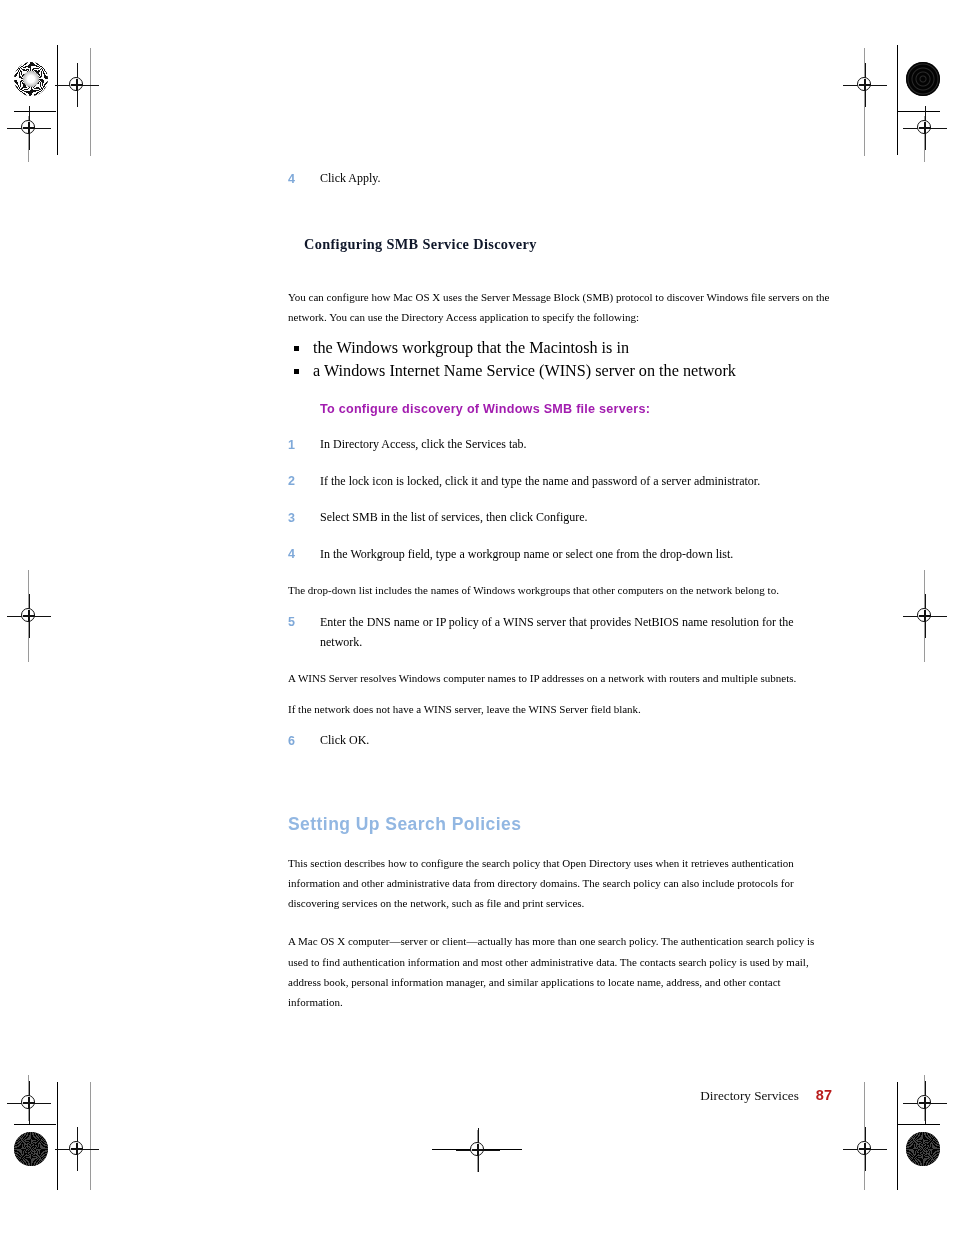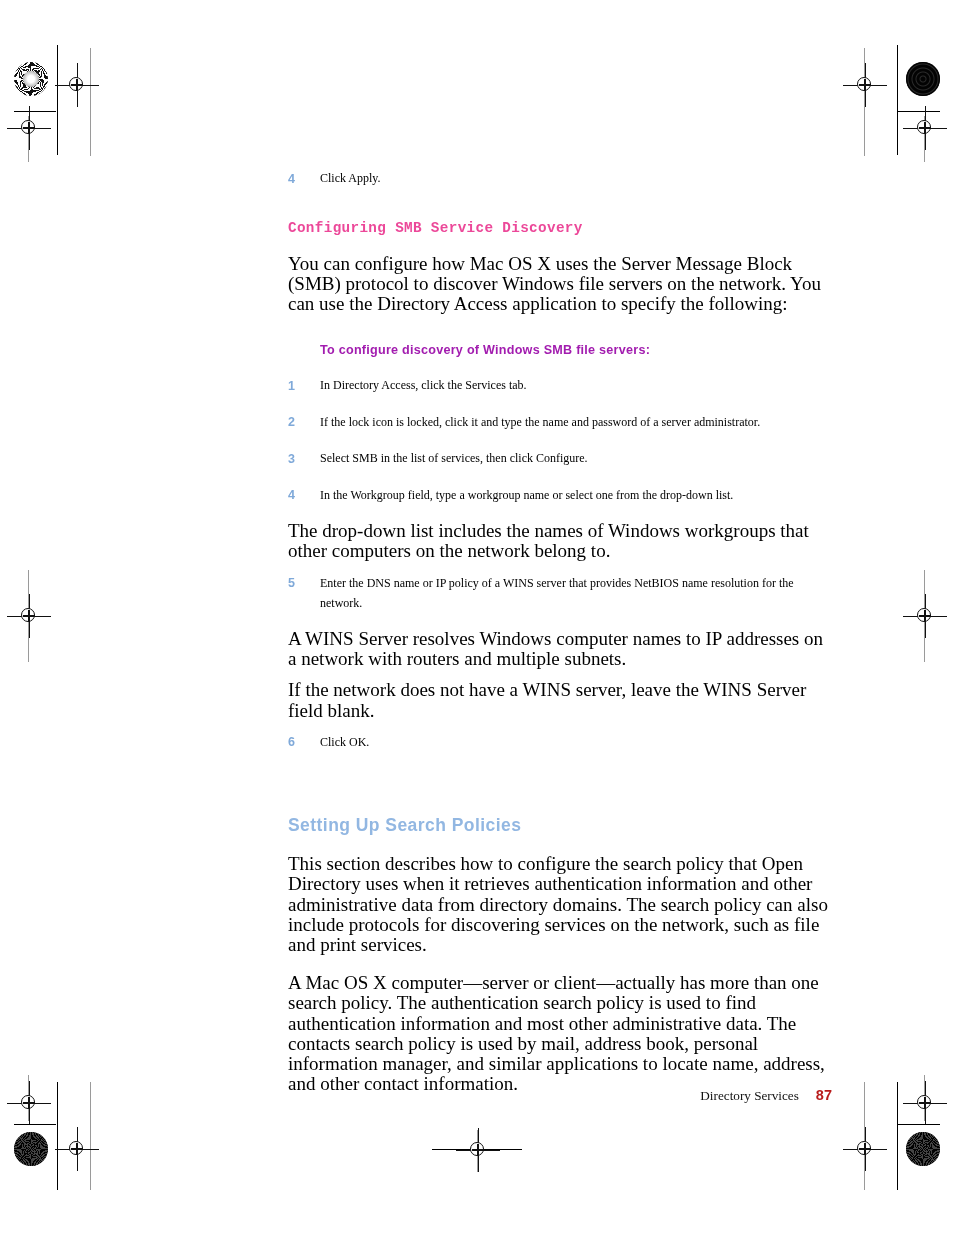--- a/index.html
+++ b/index.html
@@ -151,40 +151,40 @@
   h2.section-head {
     font-family: Liberation Sans, sans-serif;
     font-weight: bold;
     font-size: 17.5px;
     letter-spacing: 0.45px;
     color: #92B7E2;
     margin: 0;
     padding: 0;
   }
   h3.sub-head {
-    font-family: Liberation Mono, monospace;
+    font-family: Liberation Serif, serif;
     font-weight: bold;
     font-size: 14.3px;
     letter-spacing: 0.35px;
-    color: #ec4899;
-    margin: 0;
+    color: #0f172a;
+    margin: 16px;
     padding: 0;
   }
   .task-head {
     font-family: "Liberation Sans", sans-serif;
     font-weight: bold;
     font-size: 12.6px;
     letter-spacing: 0.25px;
     color: #a21caf;
     margin: 0;
     padding: 0;
   }
 
   p.body {
-    font-size: 19px;
+    font-size: 11px;
     line-height: 20.2px;
     margin: 0;
     padding: 0;
     text-align: left;
   }
 
   .indent {
     margin-left: 32px;
   }
 
@@ -364,20 +364,30 @@
   <div class="spacer-lg"></div>
 
   <h3 class="sub-head indent">Configuring SMB Service Discovery</h3>
 
   <div class="spacer-md"></div>
 
   <p class="body indent">You can configure how Mac OS X uses the Server Message Block (SMB) protocol to discover Windows file servers on the network. You can use the Directory Access application to specify the following:</p>
 
   <div class="spacer-sm"></div>
 
+  <ul class="bullets indent">
+    <li>
+      <span class="sq"></span>
+      <span>the Windows workgroup that the Macintosh is in</span>
+    </li>
+    <li>
+      <span class="sq"></span>
+      <span>a Windows Internet Name Service (WINS) server on the network</span>
+    </li>
+  </ul>
 
   <div class="spacer-md"></div>
 
   <div class="task-head indent">To configure discovery of Windows SMB file servers:</div>
 
   <div class="spacer-md"></div>
 
   <div class="step">
     <div class="step-num">1</div>
     <div class="step-text">In Directory Access, click the Services tab.</div>

